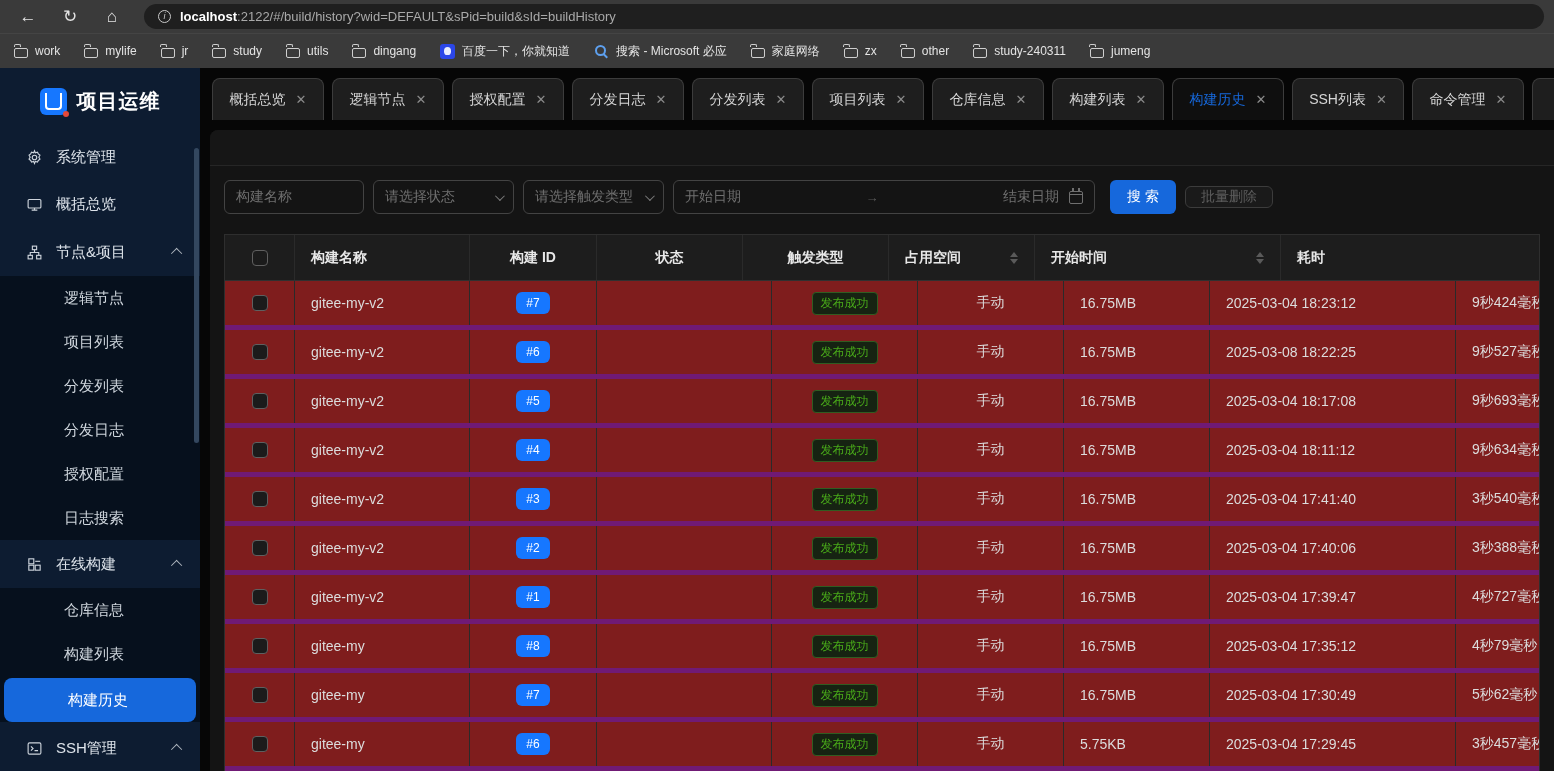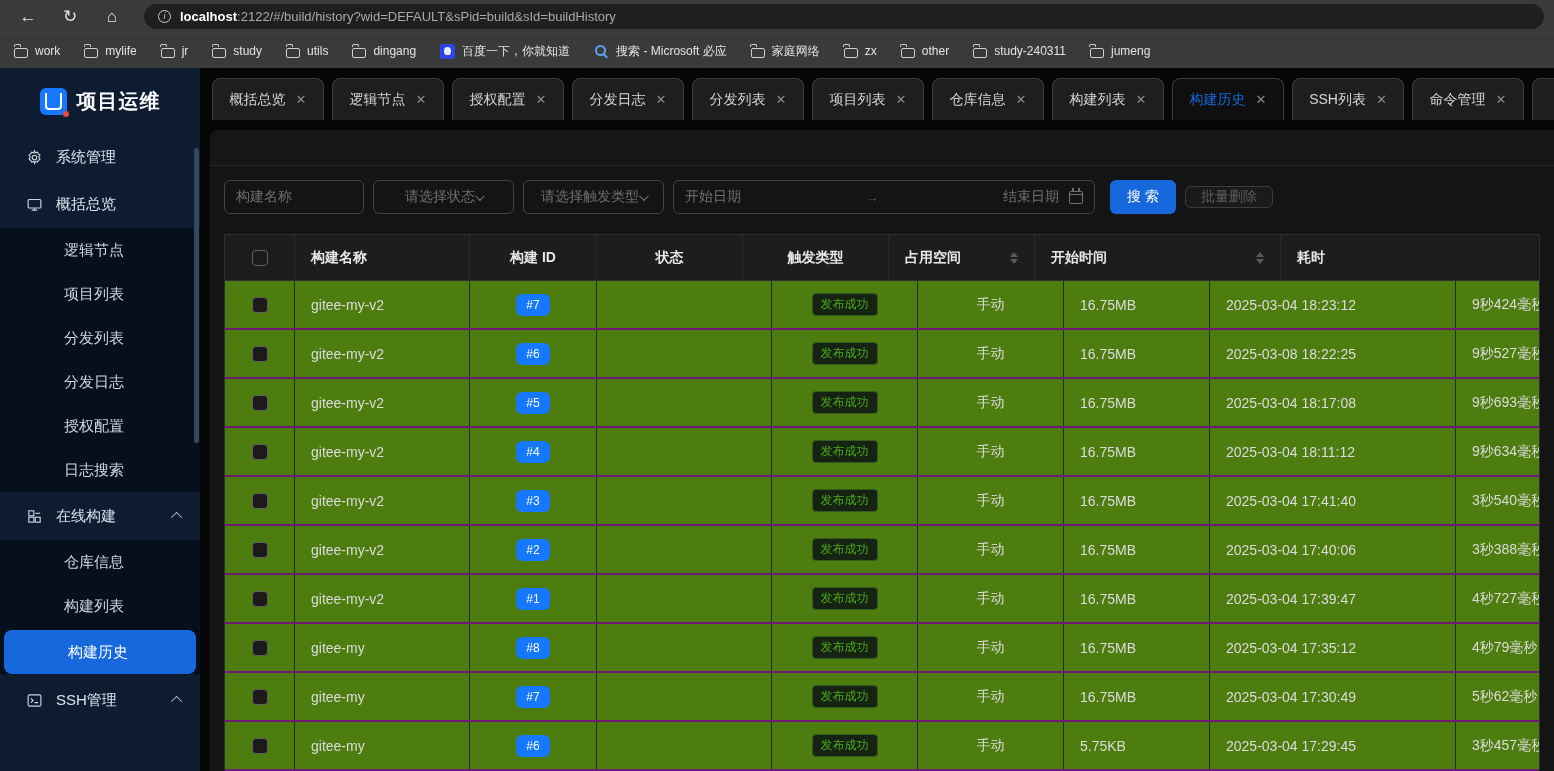--- a/index.html
+++ b/index.html
@@ -57,34 +57,34 @@
   .tab[data-active="true"] .tab-label { color:#1668dc; }
 
   .content-card { flex:1; margin:10px 0 0 10px; background:#141414; border-radius:8px 0 0 0; overflow:hidden; display:flex; flex-direction:column; }
   .card-top-strip { height:36px; border-bottom:1px solid #262626; background:#161616; flex:none; }
   .card-body { padding:14px; flex:1; overflow:hidden; }
 
   
   .filter-row { display:flex; align-items:center; gap:9px; margin-bottom:20px; }
   .f-input, .f-select, .f-daterange { height:34px; background:#141414; border:1px solid #434343; border-radius:6px; display:flex; align-items:center; padding:0 11px; color:#6f6f6f; font-size:14px; }
   .f-input { width:140px; }
-  .f-select { width:141px; justify-content:center; }
+  .f-select { width:141px; justify-content:space-between; }
   .f-daterange { width:422px; gap:10px; }
   .f-daterange .ph { color:#6f6f6f; }
   .f-daterange .range-arrow { color:#5a5a5a; flex:1; text-align:center; font-size:13px; }
   .sel-chevron { width:7px; height:7px; border-right:1.4px solid #7a7a7a; border-bottom:1.4px solid #7a7a7a; transform:rotate(45deg) translateY(-2px); }
   .calendar-icon { width:14px; height:13px; border:1.5px solid #6f6f6f; border-radius:2px; position:relative; flex:none; }
   .calendar-icon::before { content:""; position:absolute; top:-4px; left:2px; width:2px; height:3px; background:#6f6f6f; box-shadow:6px 0 #6f6f6f; }
   .calendar-icon::after { content:""; position:absolute; top:2px; left:0; right:0; height:1.5px; background:#6f6f6f; }
   .btn-search { height:34px; padding:0 17px; margin-left:6px; background:#1668dc; border:none; border-radius:6px; color:#fff; font-size:14px; cursor:pointer; font-family:inherit; }
   .btn-batch-delete { height:22px; padding:0 15px; background:#1a1a1a; border:1px solid #3c3c3c; border-radius:6px; color:#5d5d5d; font-size:14px; font-family:inherit; }
 
   
   .table { border:1px solid #2e2e2e; border-bottom:none; }
-  .tr { display:flex; height:49px; border-bottom:2px solid #701a75; background:#4d7c0f; }
+  .tr { display:flex; height:49px; border-bottom:5px solid #701a75; background:#7f1d1d; }
   .tr.thead { height:46px; background:#1d1d1d; border-bottom:1px solid #303030; }
   .td { display:flex; align-items:center; padding:0 16px; border-right:1px solid #2a2a2a; color:#dcdcdc; font-size:14px; overflow:hidden; white-space:nowrap; }
   .thead .td { font-weight:700; color:#e8e8e8; }
   .col-check { width:70px; justify-content:center; flex:none; padding:0; }
   .col-name { width:175px; flex:none; }
   .col-id { width:127px; flex:none; justify-content:center; }
   .col-note { width:175px; flex:none; }
   .col-status { width:146px; flex:none; justify-content:center; }
   .col-trigger { width:146px; flex:none; justify-content:center; }
   .col-space { width:146px; flex:none; }
@@ -201,20 +201,33 @@
     <div class="menu-item">
       <span class="mi-icon">
         <svg viewBox="0 0 24 24">
             <rect x="3" y="5" width="18" height="12" rx="1.5"></rect>
             <path d="M8 20h8M12 17v3"></path>
           </svg>
       </span>
       <span>概括总览</span>
     </div>
 
+    <div class="menu-item group-header">
+      <span class="mi-icon">
+        <svg viewBox="0 0 24 24">
+            <rect x="9" y="3" width="6" height="5"></rect>
+            <rect x="3" y="16" width="6" height="5"></rect>
+            <rect x="15" y="16" width="6" height="5"></rect>
+            <path d="M12 8v4M6 16v-4h12v4"></path>
+          </svg>
+      </span>
+      <span>节点&amp;项目</span>
+      <span class="spacer"></span>
+      <span class="chevron-up"></span>
+    </div>
     <div class="submenu">
 
         <div class="submenu-item">
           <span>逻辑节点</span>
         </div>
 
         <div class="submenu-item">
           <span>项目列表</span>
         </div>
 

